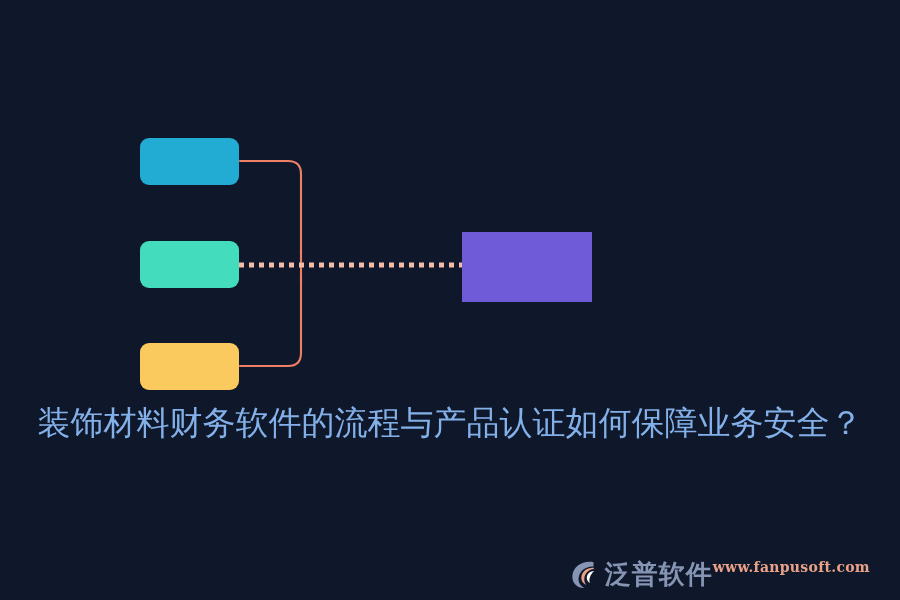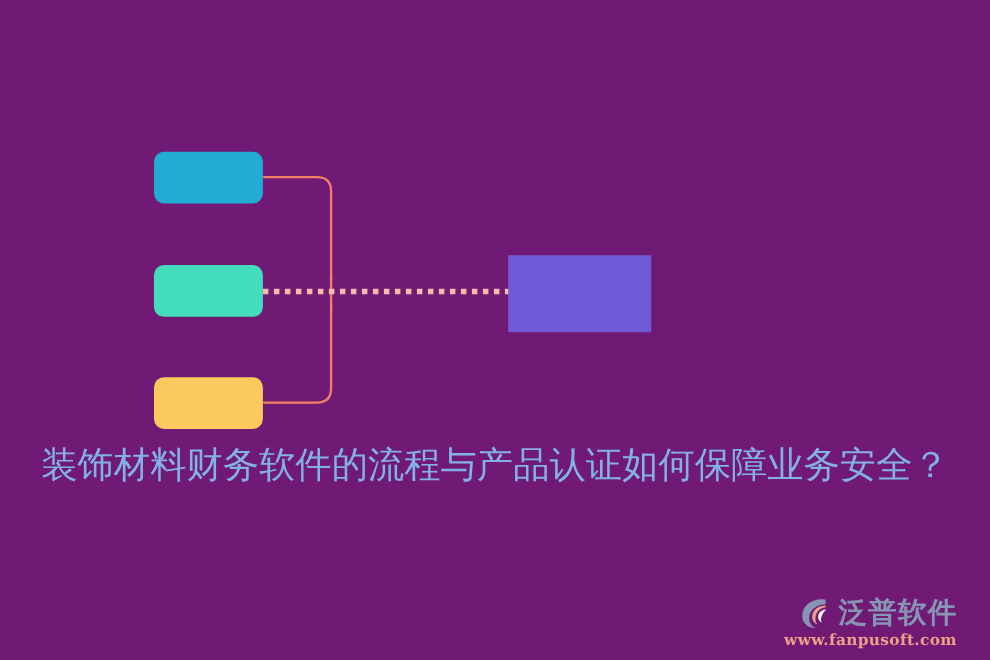--- a/index.html
+++ b/index.html
@@ -11,21 +11,21 @@
     height: 600px;
     background: #ffffff;
     font-family: "Liberation Sans", "DejaVu Sans", sans-serif;
     overflow: hidden;
   }
 
   #canvas {
     position: relative;
     width: 900px;
     height: 600px;
-    background: #701a75;
+    background: #0f172a;
   }
 
   
   #diagram {
     position: absolute;
     left: 0;
     top: 0;
     width: 900px;
     height: 400px;
   }
@@ -92,22 +92,22 @@
     color: #83b0e8;
     font-weight: 400;
   }
 
   
   #logo-block {
     position: absolute;
     right: 16px;
     bottom: 10px;
     display: flex;
-    flex-direction: column;
-    align-items: center;
+    flex-direction: row;
+    align-items: flex-start;
   }
   #logo-row {
     display: flex;
     align-items: center;
     gap: 4px;
   }
   #logo-mark {
     width: 32px;
     height: 32px;
     flex: 0 0 32px;

